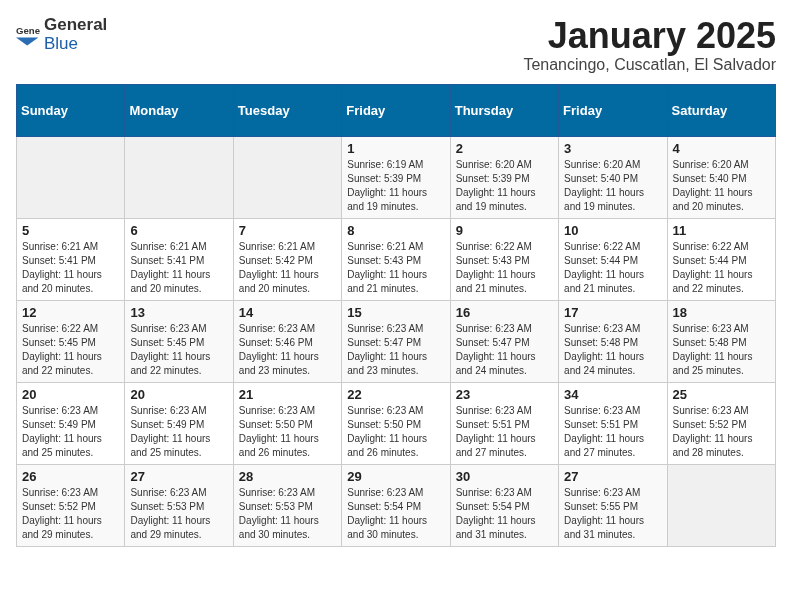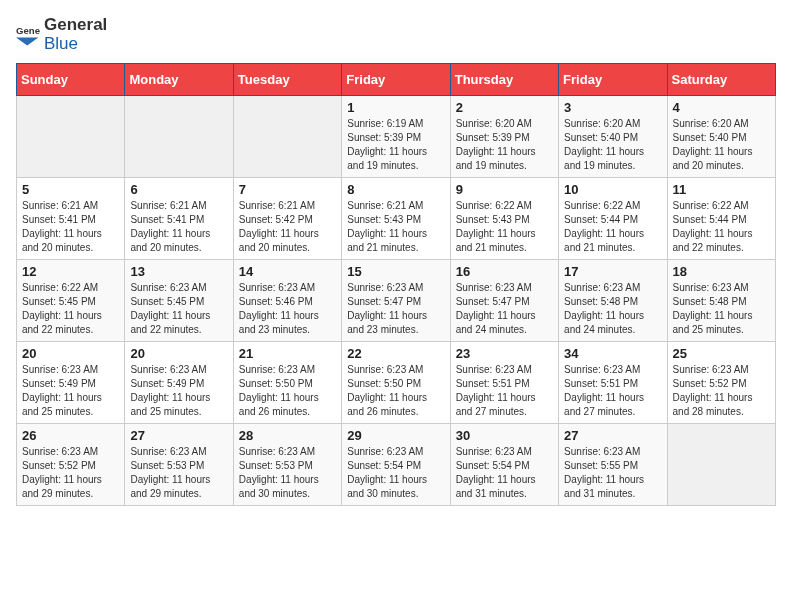--- a/index.html
+++ b/index.html
@@ -37,25 +37,25 @@
     .location-title {
       font-size: 16px;
       color: #444;
     }
     .calendar {
       width: 100%;
       border-collapse: collapse;
       border: 1px solid #ccc;
     }
     .calendar th {
-      background-color: #ef4444;
+      background-color: #0369a1;
       color: #fff;
       font-size: 13px;
       font-weight: bold;
-      padding: 8px 4px;
+      padding: 18px 4px;
       text-align: left;
       border: 1px solid #1e5a9a;
     }
     .calendar td {
       vertical-align: top;
       border: 1px solid #ccc;
       padding: 4px 5px;
       width: 108px;
       min-height: 80px;
       background: #fff;
@@ -92,20 +92,22 @@
     <svg class="logo-icon" viewBox="0 0 30 30" xmlns="http://www.w3.org/2000/svg">
       <text x="0" y="14" font-size="12" font-weight="bold" fill="#333">General</text>
       <polygon points="0,18 28,18 14,28" fill="#2a6db5"></polygon>
     </svg>
     <div style="display:flex;flex-direction:column;line-height:1.1;">
       <span style="font-size:17px;font-weight:bold;color:#333;">General</span>
       <span style="font-size:17px;font-weight:normal;color:#1a5fa8;">Blue</span>
     </div>
   </div>
   <div class="title-block">
+    <div class="month-title">January 2025</div>
+    <div class="location-title">Tenancingo, Cuscatlan, El Salvador</div>
   </div>
 </div>
 
 <table class="calendar">
   <thead>
     <tr>
     <th>Sunday</th>
         <th>Monday</th>
         <th>Tuesday</th>
         <th>Friday</th>

